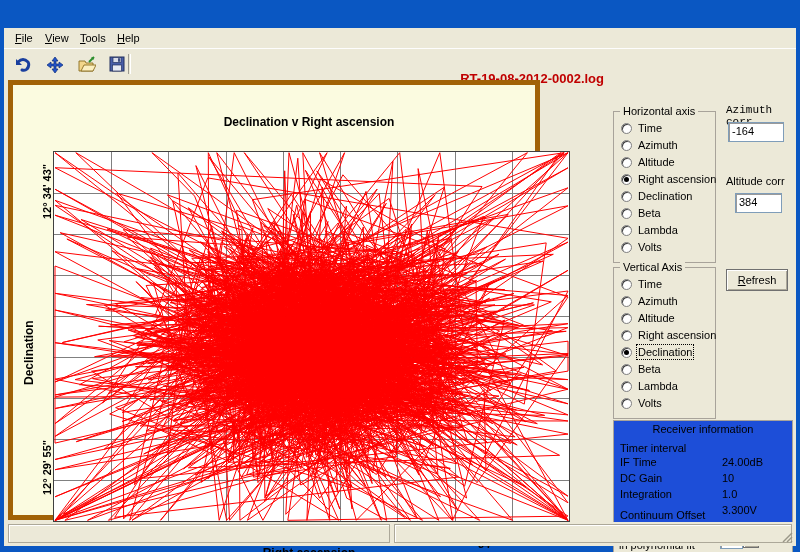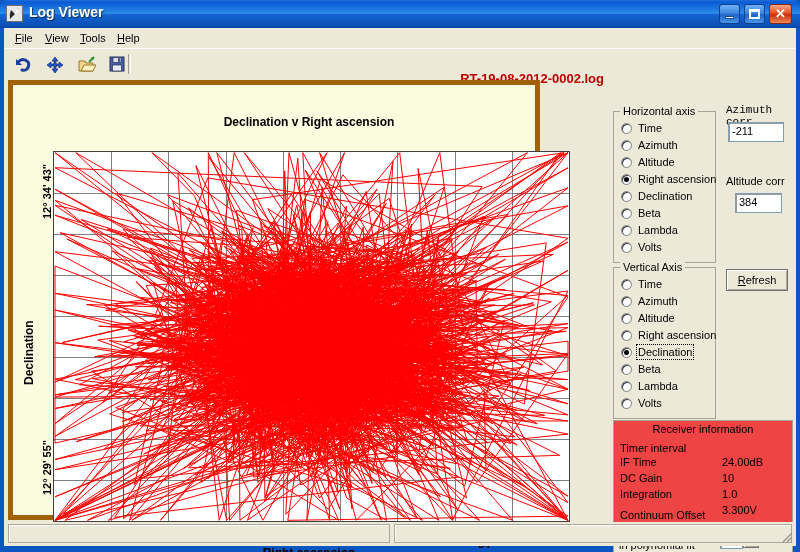--- a/index.html
+++ b/index.html
@@ -81,21 +81,21 @@
   .textbox{position:absolute;background:#fff;border:1px solid #7f9db9;box-sizing:border-box;
     font-size:11px;color:#000;padding:2px 0 0 3px;
     box-shadow:inset 1px 1px 0 #9a9a9a;}
   #refresh-btn{position:absolute;left:722px;top:241px;width:62px;height:22px;
     background:#ece9d8;border:1px solid #707070;box-sizing:border-box;
     box-shadow:inset 1px 1px 0 #ffffff, inset -1px -1px 0 #aca899;
     font-size:11px;color:#000;text-align:center;line-height:20px;}
   #refresh-btn u{text-decoration:underline;}
 
   #rxpanel{position:absolute;left:609px;top:392px;width:180px;height:104px;
-    border:1px solid #a8a39a;box-sizing:border-box;background:#ef4444;}
+    border:1px solid #a8a39a;box-sizing:border-box;background:#1d4ed8;}
   #rx-header{position:absolute;left:0;top:2px;width:178px;text-align:center;font-size:11px;color:#000;}
   .rx-row{position:absolute;left:6px;font-size:11px;color:#000;}
   .rx-val{position:absolute;left:108px;font-size:11px;color:#000;}
 
   #polypanel{position:absolute;left:609px;top:494px;width:180px;height:34px;
     border:1px solid #a8a39a;box-sizing:border-box;background:#ece9d8;}
   #poly-label{position:absolute;left:5px;top:3px;font-size:11px;color:#000;line-height:13px;}
   #poly-box{position:absolute;left:106px;top:5px;width:23px;height:21px;background:#fff;
     border:1px solid #7f9db9;box-sizing:border-box;font-size:11px;padding:3px 0 0 3px;
     box-shadow:inset 1px 1px 0 #9a9a9a;}
@@ -114,39 +114,20 @@
   .status-pane{position:absolute;top:2px;height:19px;background:#ece9d8;
     border:1px solid #aca899;box-sizing:border-box;
     box-shadow:inset 1px 1px 0 #ffffff;}
   #grip{position:absolute;right:2px;bottom:2px;width:14px;height:14px;}
 </style>
 </head>
 <body>
 
 <div id="app">
 
-  <div id="titlebar">
-    <div id="title-icon">
-      <svg class="dish" viewBox="0 0 12 12">
-        <path d="M1 11 L6 6 L2 2 Q0 6 1 11 Z" fill="#2b2b2b"></path>
-        <path d="M6 6 L10 1" stroke="#ffffff" stroke-width="1.4"></path>
-        <circle cx="10" cy="1" r="1.3" fill="#dddddd"></circle>
-      </svg>
-    </div>
-    <div id="title-text">Log Viewer</div>
-    <div class="winbtn" id="btn-min">
-      <span class="glyph-min"></span>
-    </div>
-    <div class="winbtn" id="btn-max">
-      <span class="glyph-max"></span>
-    </div>
-    <div class="winbtn" id="btn-close">
-      <span class="glyph-x">✕</span>
-    </div>
-  </div>
 
   <div id="client">
 
     <div id="menubar">
       <div class="menu-item" style="left:6px;"><u>F</u><span>ile</span></div>
       <div class="menu-item" style="left:36px;"><u>V</u>iew</div>
       <div class="menu-item" style="left:71px;"><u>T</u>ools</div>
       <div class="menu-item" style="left:108px;"><u>H</u>elp</div>
     </div>
 
@@ -284,21 +265,21 @@
         <span class="radio-mark"></span>
         <span class="radio-label">Lambda</span>
         </div>
       <div class="radio-row" style="top:127px;">
         <span class="radio-mark"></span>
         <span class="radio-label">Volts</span>
         </div>
     </div>
 
     <div class="fieldlabel" style="left:722px;top:76px;font-family:Liberation Mono, monospace;">Azimuth corr</div>
-    <div class="textbox" style="left:724px;top:94px;width:56px;height:20px;">-211</div>
+    <div class="textbox" style="left:724px;top:94px;width:56px;height:20px;">-164</div>
 
     <div class="fieldlabel" style="left:722px;top:147px;">Altitude corr</div>
     <div class="textbox" style="left:731px;top:165px;width:47px;height:20px;">384</div>
 
     <div id="refresh-btn">
       <u>R</u><span id="refresh-rest">efresh</span>
     </div>
 
     <div id="rxpanel">
       <div id="rx-header">Receiver information</div>

